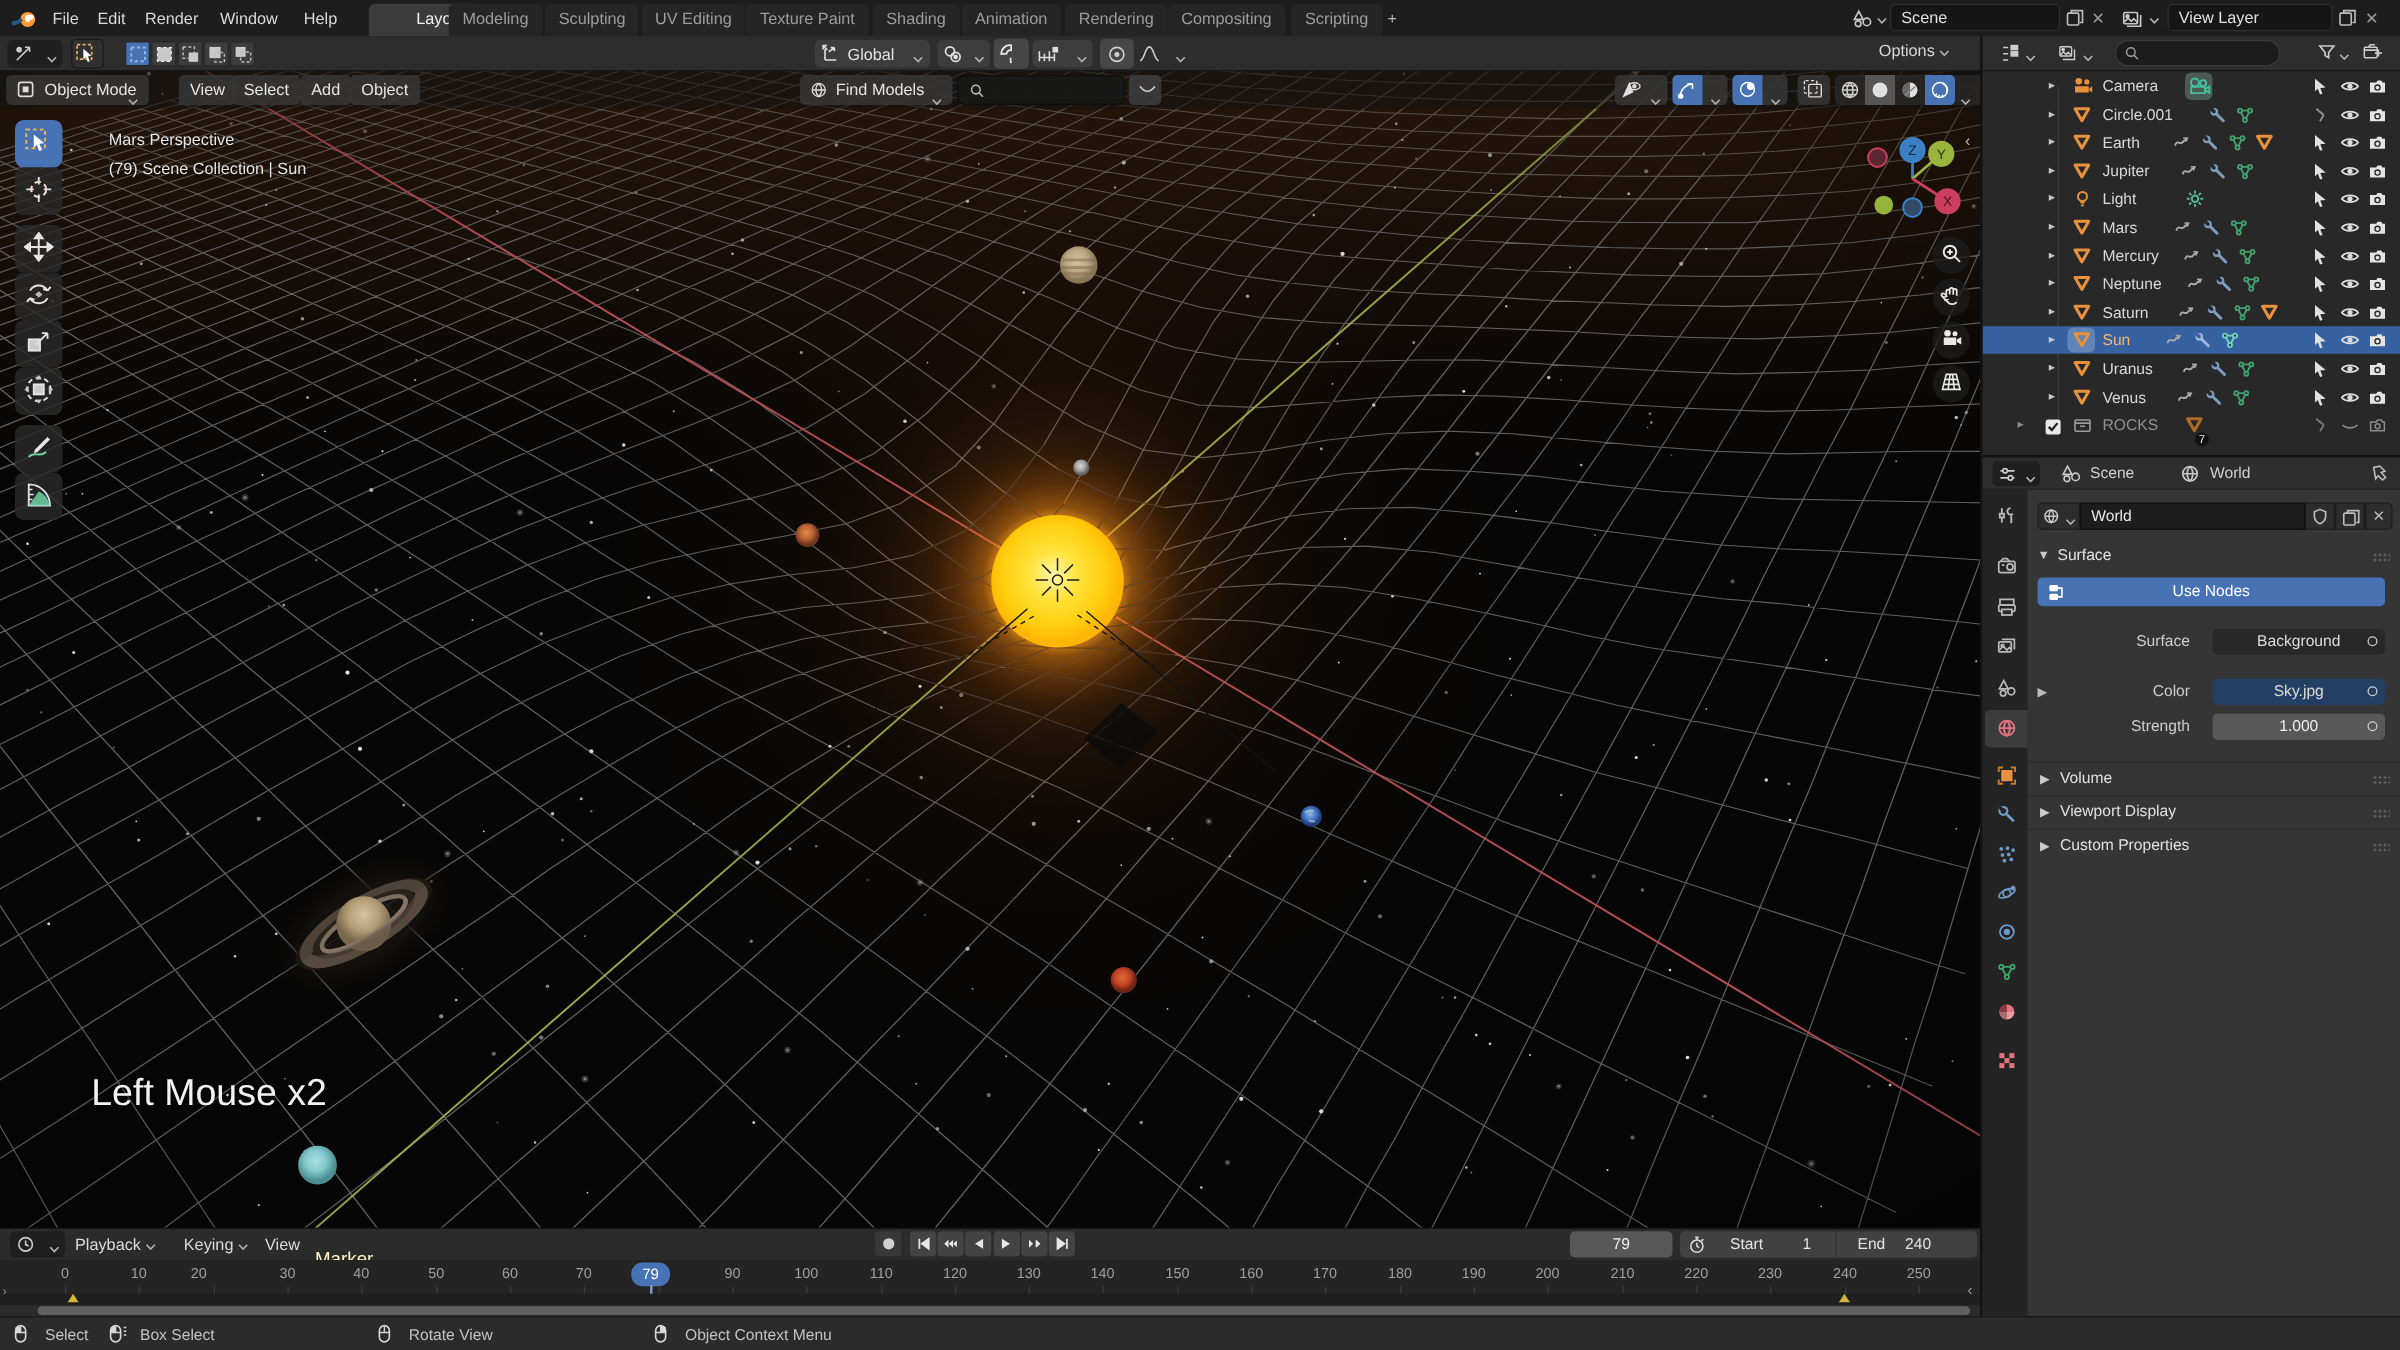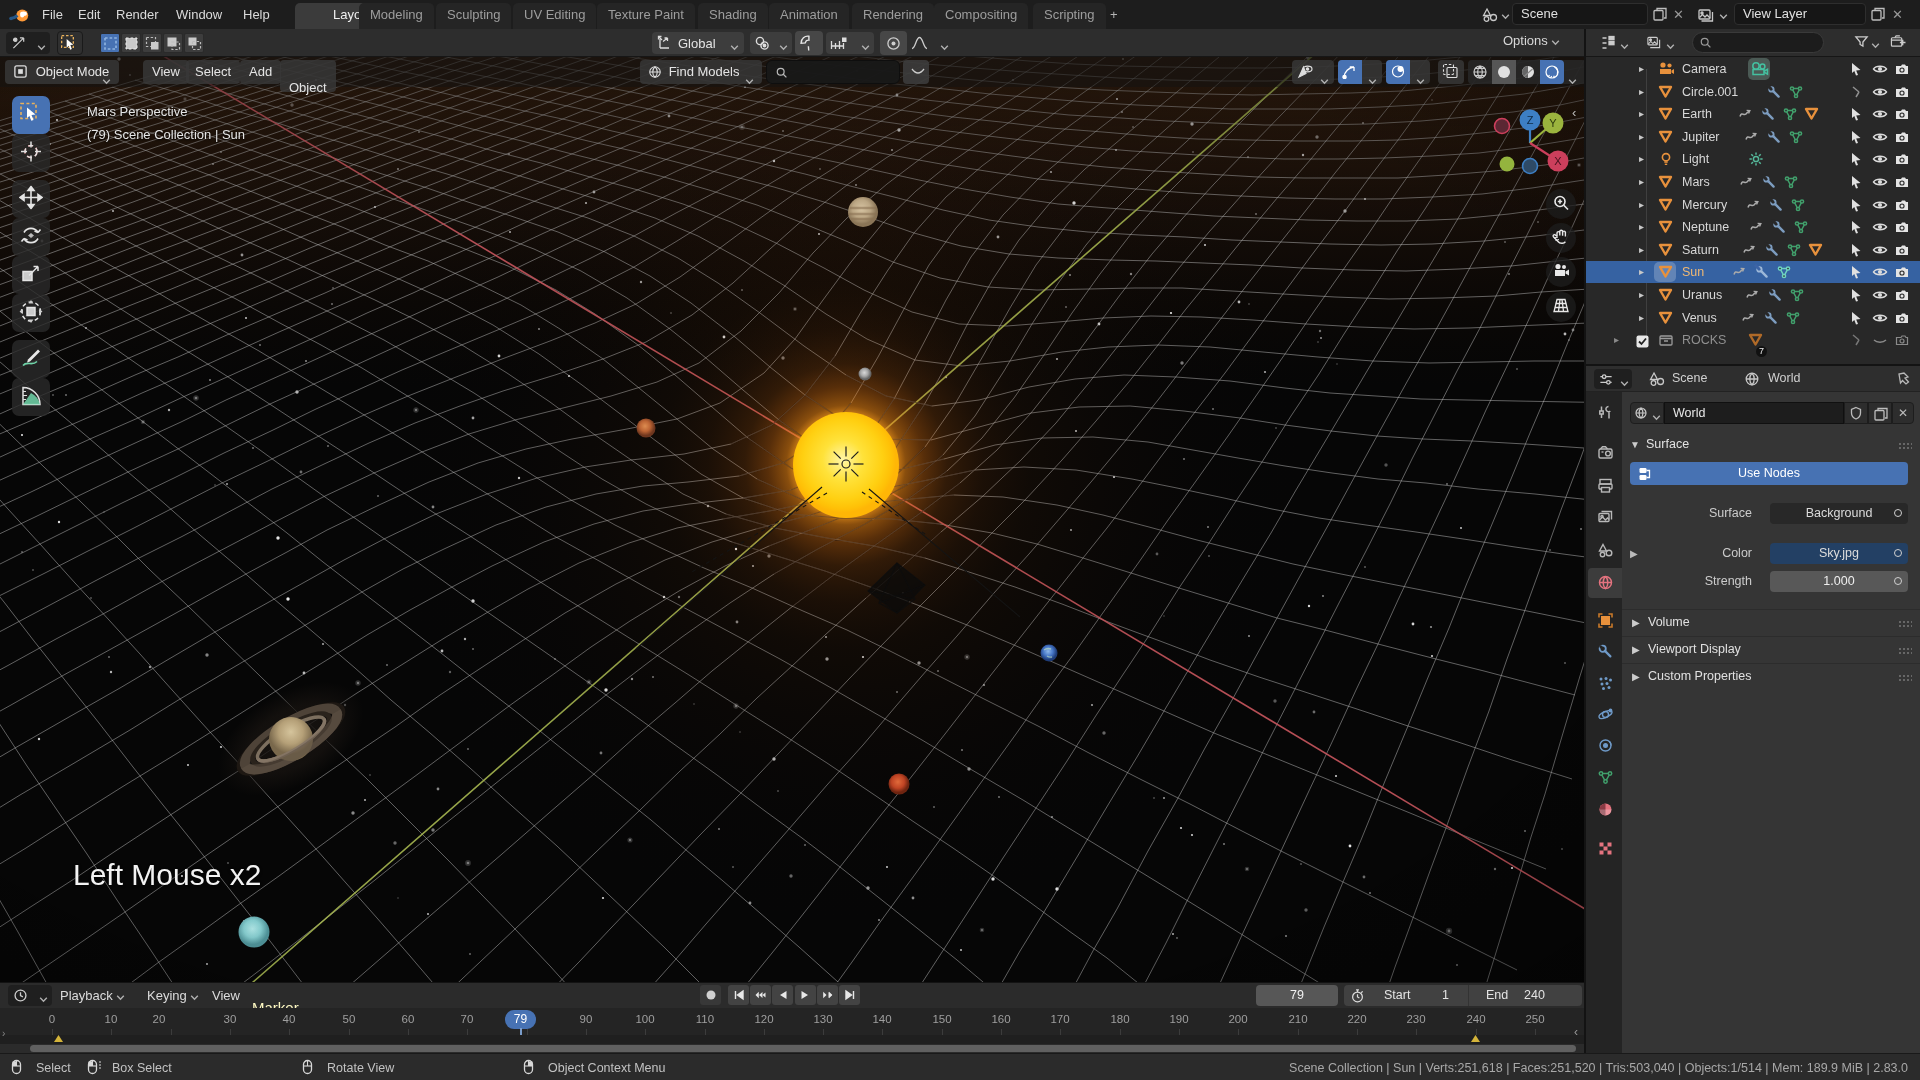--- a/index.html
+++ b/index.html
@@ -476,21 +476,21 @@
  <svg width="15" height="15" viewBox="0 0 16 16" style="vertical-align:-3px">
           <rect x="2" y="2" width="12" height="12" rx="2" fill="none" stroke="#ddd" stroke-width="1.4"></rect>
           <rect x="5.5" y="5.5" width="5" height="5" fill="#ddd"></rect>
         </svg>
  <span style="margin-left:4px">Object Mode</span><span style="position:absolute;right:8px;top:9px"><svg width="9" height="7" viewBox="0 0 9 7">
             <path d="M1.2 1.8 L4.5 5.2 L7.8 1.8" stroke="#b0b0b0" stroke-width="1.4" fill="none"></path>
           </svg></span></div>
 <div class="chip" style="left:143px;padding:0 9px">View</div>
 <div class="chip" style="left:186px;padding:0 9px">Select</div>
 <div class="chip" style="left:240px;padding:0 9px">Add</div>
-<div class="chip" style="left:280px;padding:16px 9px">Object</div>
+<div class="chip" style="left:280px;padding:0 9px">Object</div>
 <div class="chip" style="left:640px;width:122px">
  <svg width="14" height="14" viewBox="0 0 16 16" style="vertical-align:-3px">
           <g stroke="#ddd" stroke-width="1.2" fill="none">
             <circle cx="8" cy="8" r="6"></circle>
             <path d="M2 8 h12 M8 2 c3.5 3 3.5 9 0 12 c-3.5 -3 -3.5 -9 0 -12"></path>
           </g>
         </svg>
  <span style="margin-left:3px">Find Models</span><span style="position:absolute;right:8px;top:9px"><svg width="9" height="7" viewBox="0 0 9 7">
             <path d="M1.2 1.8 L4.5 5.2 L7.8 1.8" stroke="#b0b0b0" stroke-width="1.4" fill="none"></path>
           </svg></span></div>
@@ -1867,19 +1867,18 @@
           <path d="M6.5 2 v5" stroke="#d8d8d8" stroke-width="1.1"></path>
         </svg></span>
       <span class="lbl" style="left:327px">Rotate View</span>
  <span style="position:absolute;left:522px;top:5px"><svg width="17" height="16" viewBox="0 0 17 16" class="">
           <rect x="2.5" y="1.5" width="8" height="13" rx="4" fill="none" stroke="#d8d8d8" stroke-width="1.3"></rect>
     <path d="M2.5 7 h8" stroke="#d8d8d8" stroke-width="1.1"></path>
           <path d="M6.5 2 v5" stroke="#d8d8d8" stroke-width="1.1"></path>
           <path d="M6.5 2.5 h4 v4.5 h-4 z" fill="#d8d8d8"></path>
         </svg></span>
       <span class="lbl" style="left:548px">Object Context Menu</span>
- <span class="lbl" style="right:12px;color:#a8a8a8">Scene Collection | Sun | Verts:251,618 | Faces:251,520 | Tris:503,040 | Objects:1/514 | Mem: 189.9 MiB | 2.83.0</span>
 </div>
 
 <div class="vdiv" style="left:1584px;top:29px;width:2px;height:1024px"></div>
 <div class="vdiv" style="left:1586px;top:364px;width:334px;height:2px"></div>
 <div class="vdiv" style="left:0;top:982px;width:1585px;height:1px"></div>
 
 </div>
 </body></html>

